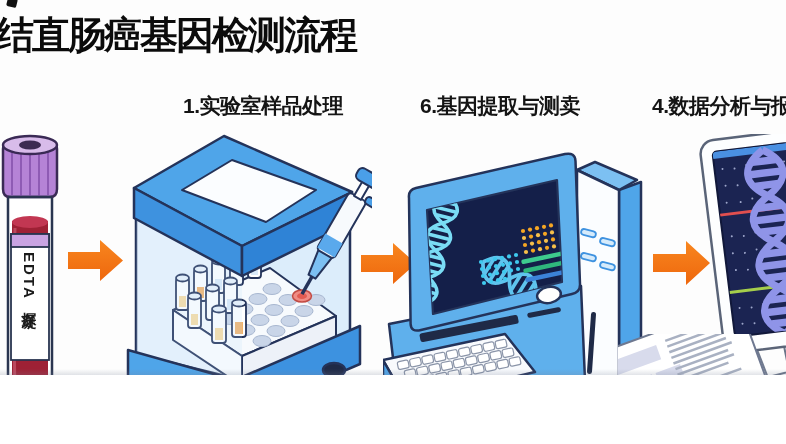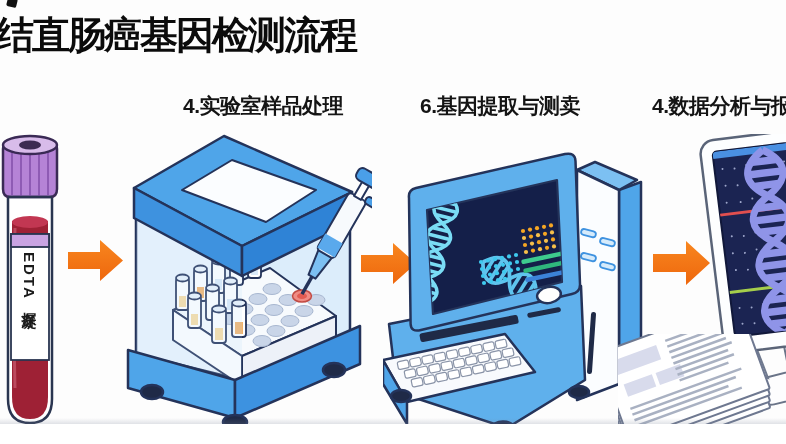--- a/index.html
+++ b/index.html
@@ -1,16 +1,16 @@
 <!DOCTYPE html>
 <html><head>
 <meta charset="utf-8">
 <style>
   html,body{margin:0;padding:0;background:#ffffff;}
-  .canvas{position:relative;width:786px;height:424px;overflow:hidden;background:#FDFDFD;
+  .canvas{position:relative;width:786px;height:375px;overflow:hidden;background:#FDFDFD;
           font-family:"Liberation Sans","DejaVu Sans",sans-serif;}
   .title{position:absolute;left:-4px;top:10px;font-size:38px;font-weight:900;color:#0B0B0B;
          letter-spacing:-2px;white-space:nowrap;}
   .step-label{position:absolute;top:92px;font-size:21px;font-weight:700;color:#141414;
               letter-spacing:-0.5px;white-space:nowrap;}
   .lbl1{left:2px;} .lbl2{left:183px;} .lbl3{left:420px;} .lbl4{left:652px;}
   .artifact{position:absolute;left:7px;top:-2px;width:10px;height:9px;background:#111;
             border-radius:2px;transform:rotate(14deg);}
   .illus{position:absolute;}
   .tube-wrap{left:0;top:133px;width:62px;height:295px;}
@@ -28,21 +28,21 @@
 </style>
 </head>
 <body>
 
 <div class="canvas">
 
   <div class="artifact"></div>
 
   <div class="title">结直肠癌基因检测流程</div>
 
-  <div class="step-label lbl2">4.实验室样品处理</div>
+  <div class="step-label lbl2">1.实验室样品处理</div>
   <div class="step-label lbl3">6.基因提取与测卖</div>
   <div class="step-label lbl4">4.数据分析与报</div>
 
   <div class="illus tube-wrap">
     <svg width="62" height="295" viewBox="0 0 62 295">
 
       <path d="M8,60 L52,60 L52,266 Q52,290 30,290 Q8,290 8,266 Z" fill="#FFFFFF" stroke="#2A3550" stroke-width="2.5"></path>
 
       <path d="M12,88 L48,88 L48,264 Q48,286 30,286 Q12,286 12,264 Z" fill="#9E2135"></path>
       <ellipse cx="30" cy="89" rx="18" ry="6" fill="#C23752"></ellipse>

